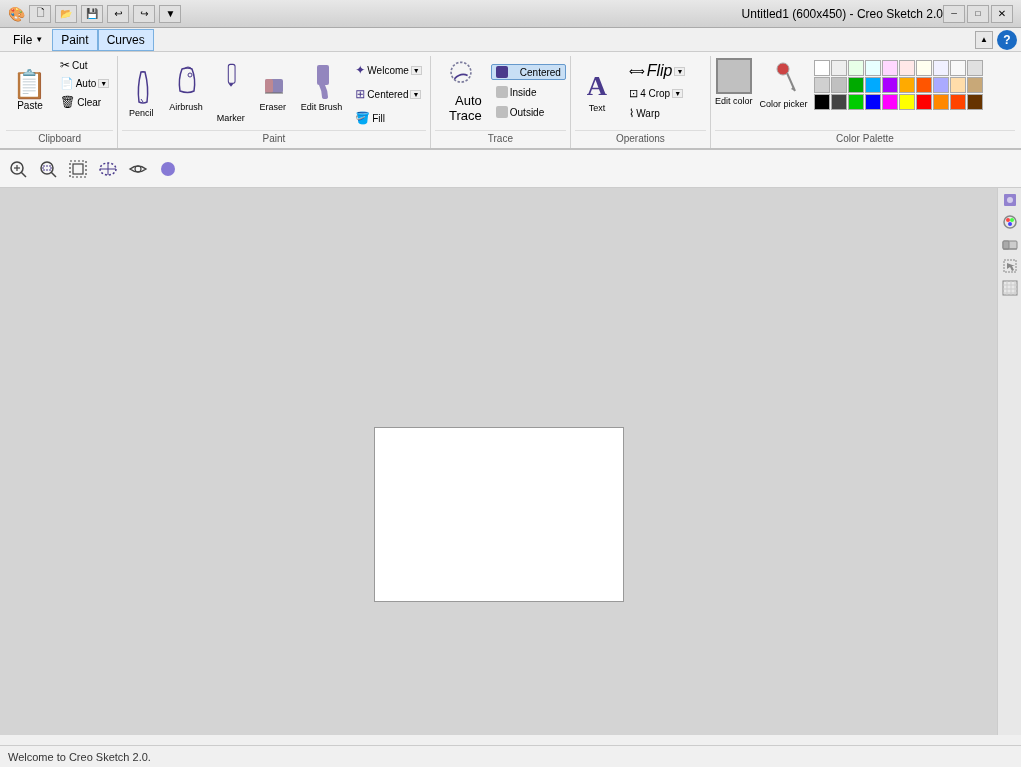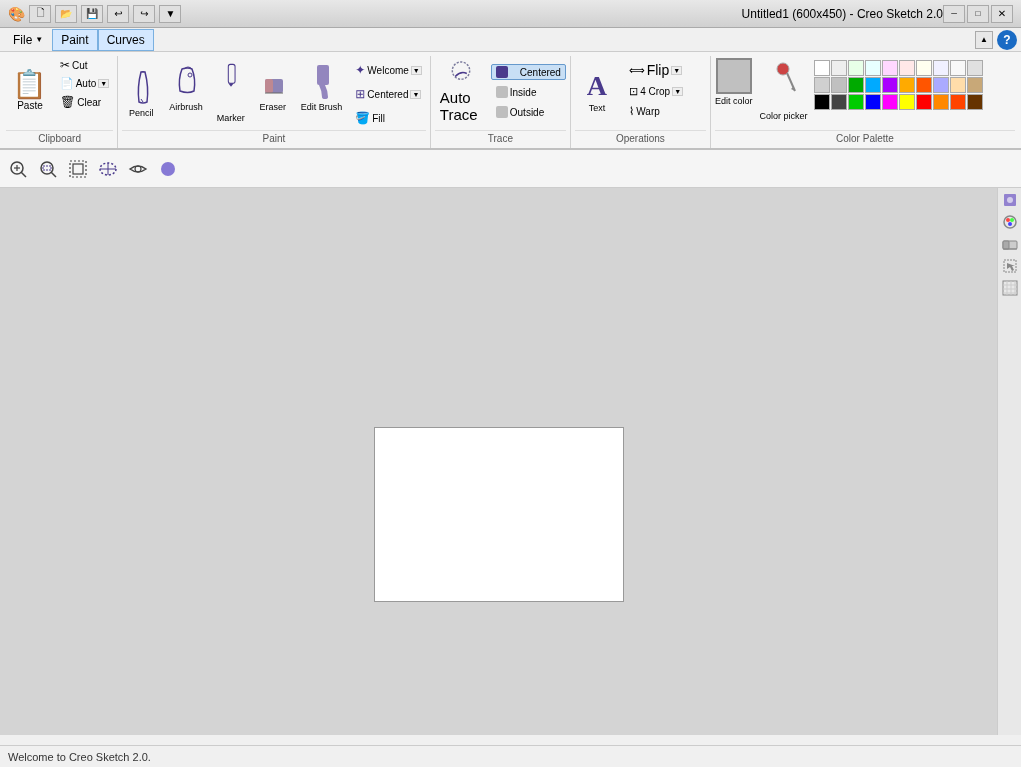--- a/index.html
+++ b/index.html
@@ -388,21 +388,21 @@
     </div>
 
     <div class="ribbon-group" style="min-width:130px;">
       <div class="ribbon-group-inner" style="align-items:flex-start;gap:4px;">
 
         <div class="ribbon-btn" style="height:70px;justify-content:center;width:52px;">
           <svg width="32" height="40" viewBox="0 0 32 40">
             <circle cx="16" cy="16" r="12" fill="none" stroke="#7a7a9c" stroke-width="2" stroke-dasharray="3,2"></circle>
             <path d="M8 24 Q16 16 24 20" stroke="#4a3a8c" stroke-width="2" fill="none"></path>
           </svg>
-          <span style="font-size:15px;text-align:left;">Auto Trace</span>
+          <span style="font-size:13px;text-align:right;">Auto Trace</span>
         </div>
 
         <div class="trace-inner" style="margin-top:8px;gap:4px;">
           <div class="trace-btn-active">
             <span style="width:12px;height:12px;background:#4a3a8c;border-radius:2px;display:inline-block;"></span>
             <span>Centered</span>
           </div>
           <div class="trace-btn-normal">
             <span style="width:12px;height:12px;background:#888;border-radius:2px;display:inline-block;opacity:0.5;"></span>
             <span>Inside</span>
@@ -420,21 +420,21 @@
       <div class="ribbon-group-inner" style="align-items:flex-start;gap:6px;">
 
         <div class="ribbon-btn" style="height:70px;justify-content:center;width:44px;">
           <span style="font-size:28px;color:#4a3a8c;font-family:serif;font-weight:bold;">A</span>
           <span style="font-size:9px;">Text</span>
         </div>
 
         <div class="ops-group" style="margin-top:4px;gap:3px;">
           <div class="ribbon-btn-small ops-row">
             <span style="font-size:11px;">⟺</span>
-            <span style="font-size:14px;">Flip</span>
+            <span style="font-size:16px;font-style:italic;">Flip</span>
             <span style="font-size:7px;border:1px solid #ccc;background:#eee;padding:0 1px;cursor:pointer;">▼</span>
           </div>
           <div class="ribbon-btn-small ops-row">
             <span style="font-size:11px;">⊡</span>
             <span style="font-size:10px;">4 Crop</span>
             <span style="font-size:7px;border:1px solid #ccc;background:#eee;padding:0 1px;cursor:pointer;">▼</span>
           </div>
           <div class="ribbon-btn-small ops-row">
             <span style="font-size:11px;">⌇</span>
             <span style="font-size:10px;">Warp</span>
@@ -445,21 +445,21 @@
     </div>
 
     <div class="ribbon-group" style="min-width:200px;border-right:none;flex:1;">
       <div class="ribbon-group-inner" style="align-items:flex-start;gap:4px;">
 
         <div style="display:flex;flex-direction:column;align-items:center;gap:2px;margin-top:2px;">
           <div style="width:36px;height:36px;background:#c0c0c0;border:2px solid #888;cursor:pointer;"></div>
           <span style="font-size:9px;text-align:center;">Edit color</span>
         </div>
 
-        <div style="display:flex;flex-direction:column;align-items:center;gap:14px;cursor:pointer;margin-top:2px;padding:2px;border:1px solid transparent;border-radius:2px;">
+        <div style="display:flex;flex-direction:column;align-items:center;gap:2px;cursor:pointer;margin-top:2px;padding:2px;border:1px solid transparent;border-radius:2px;">
           <svg width="28" height="36" viewBox="0 0 28 36">
             <circle cx="14" cy="8" r="6" fill="#cc4444" stroke="#aaa" stroke-width="1"></circle>
             <line x1="18" y1="12" x2="26" y2="30" stroke="#888" stroke-width="2"></line>
             <path d="M22 28 L26 30 L24 26Z" fill="#888"></path>
           </svg>
           <span style="font-size:9px;text-align:center;">Color picker</span>
         </div>
 
         <div style="display:flex;flex-direction:column;gap:1px;margin-top:4px;">
 

